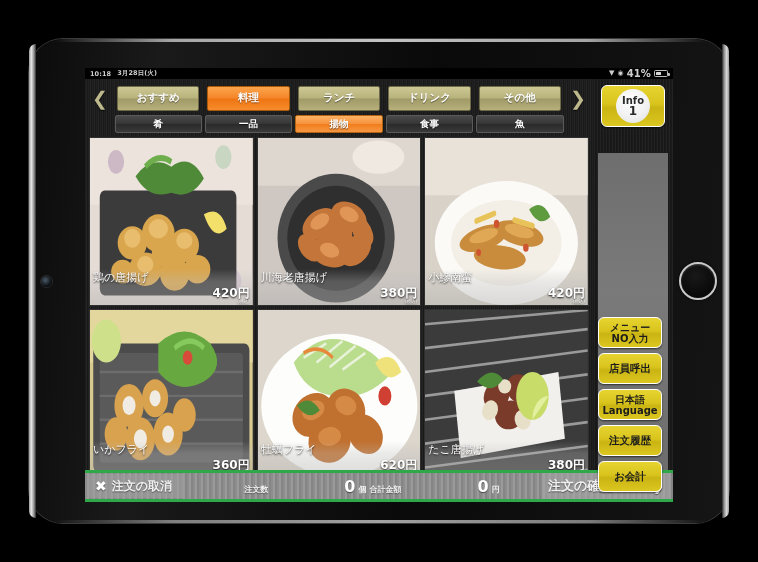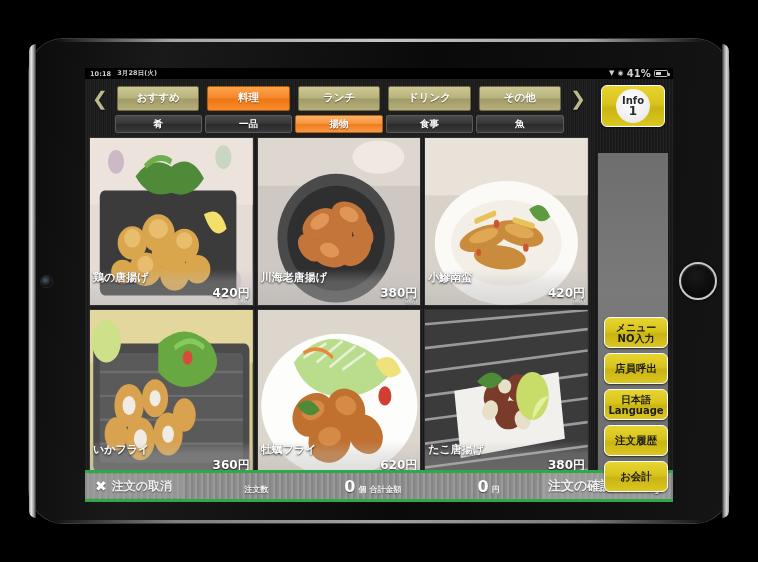--- a/index.html
+++ b/index.html
@@ -155,21 +155,21 @@
   .card {
     position: relative; overflow: hidden;
     border: 1px solid #2f2f2f;
     background: #333;
     cursor: pointer;
   }
   .card .photo { position: absolute; inset: 0; }
   .card .name {
     position: absolute; left: 0; right: 0; bottom: 20px;
     padding: 0 3px;
-    font-size: 11px; font-weight: 700; color: #ffffff;
+    font-size: 11px; font-weight: 400; color: #ffffff;
     text-shadow: 0 1px 2px rgba(0,0,0,.85);
     white-space: nowrap;
   }
   .card .pricebox {
     position: absolute; right: 3px; bottom: 1px; text-align: right;
     color: #fff; text-shadow: 0 1px 2px rgba(0,0,0,.9); margin-top: 8px;
   }
   .card .price { font-size: 12px; font-weight: 700; line-height: 12px; }
   .card .tax { font-size: 4.5px; line-height: 5px; opacity: .85; }
   .card .scrim {
@@ -252,21 +252,21 @@
     background: radial-gradient(circle at 45% 35%, #ffffff 0%, #f0f0f0 60%, #dcdcdc 100%);
     display: flex; flex-direction: column; align-items: center; justify-content: center;
     line-height: 1;
   }
   .info-badge .t1 { font-size: 10px; font-weight: 700; color: #2b2b2b; }
   .info-badge .t2 { font-size: 12px; font-weight: 700; color: #2b2b2b; margin-top: -1px; }
   .sb-rail {
     flex: 1; width: 70px; margin: 16px 0 4px 0;
     background: linear-gradient(180deg,#6e6e6e 0%,#7a7a7a 40%,#6b6b6b 100%);
     display: flex; flex-direction: column; justify-content: flex-end;
-    align-items: flex-end; gap: 5px; padding-bottom: 6px;
+    align-items: flex-start; gap: 5px; padding-bottom: 6px;
   }
   .sbtn { height: 31px; font-size: 10.5px; line-height: 11.5px; }
   .sbtn.two-line { font-size: 10px; line-height: 11px; }
 </style>
 </head>
 <body>
 
 <div id="stage">
 
   <div class="tablet-body"></div>

